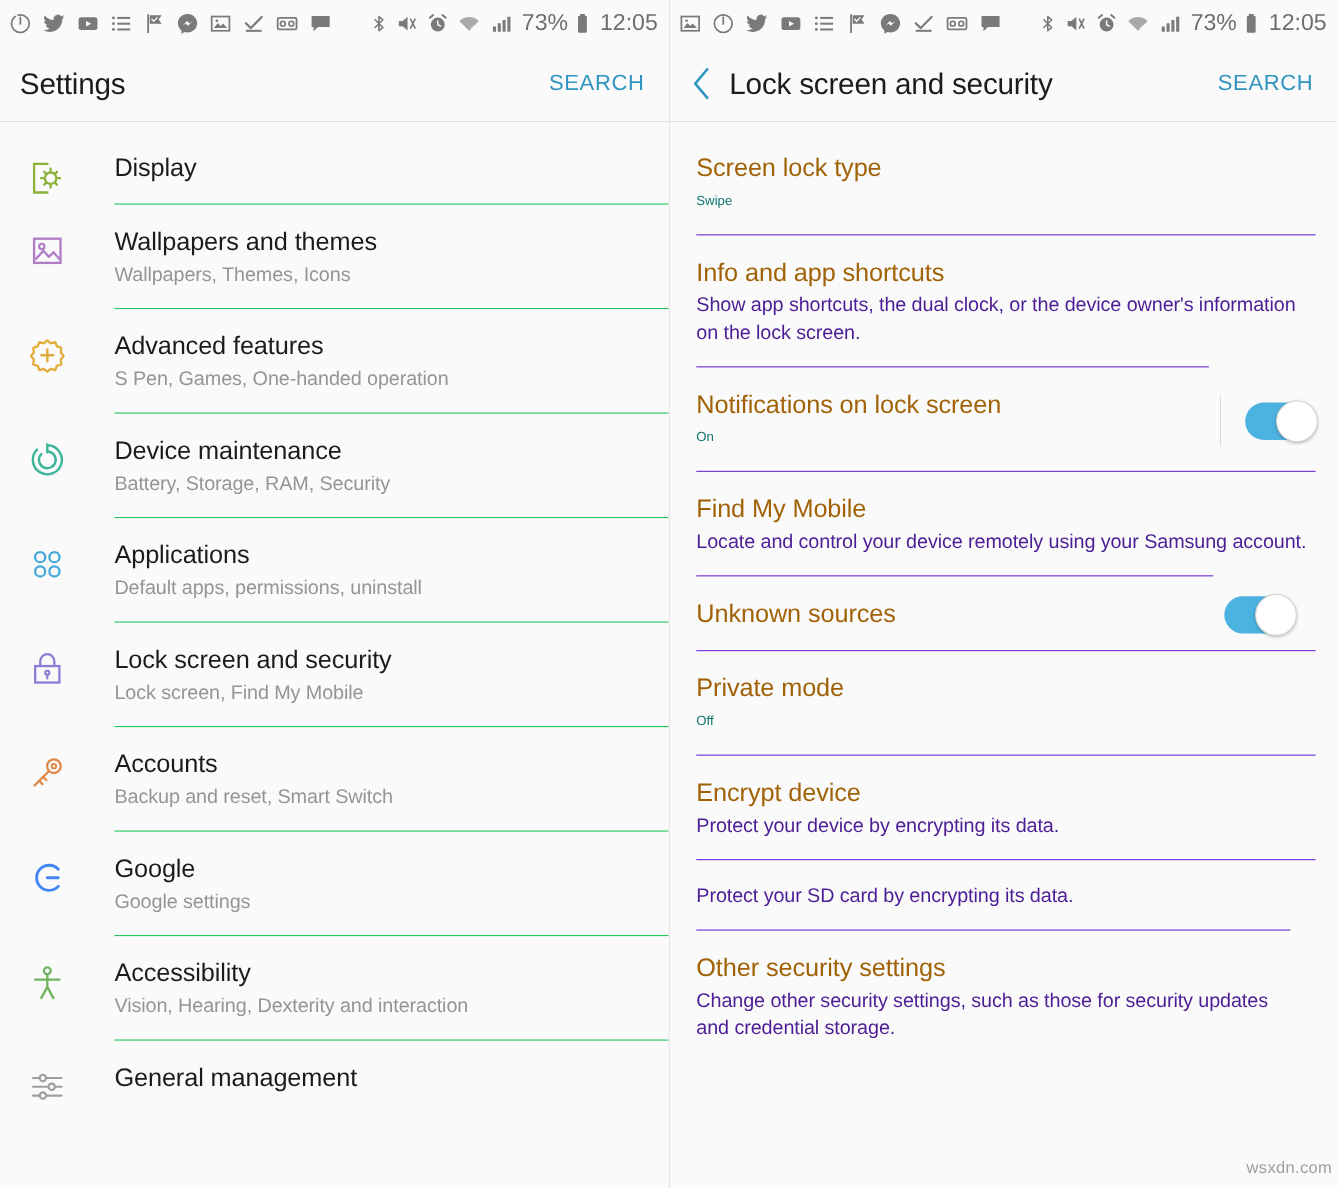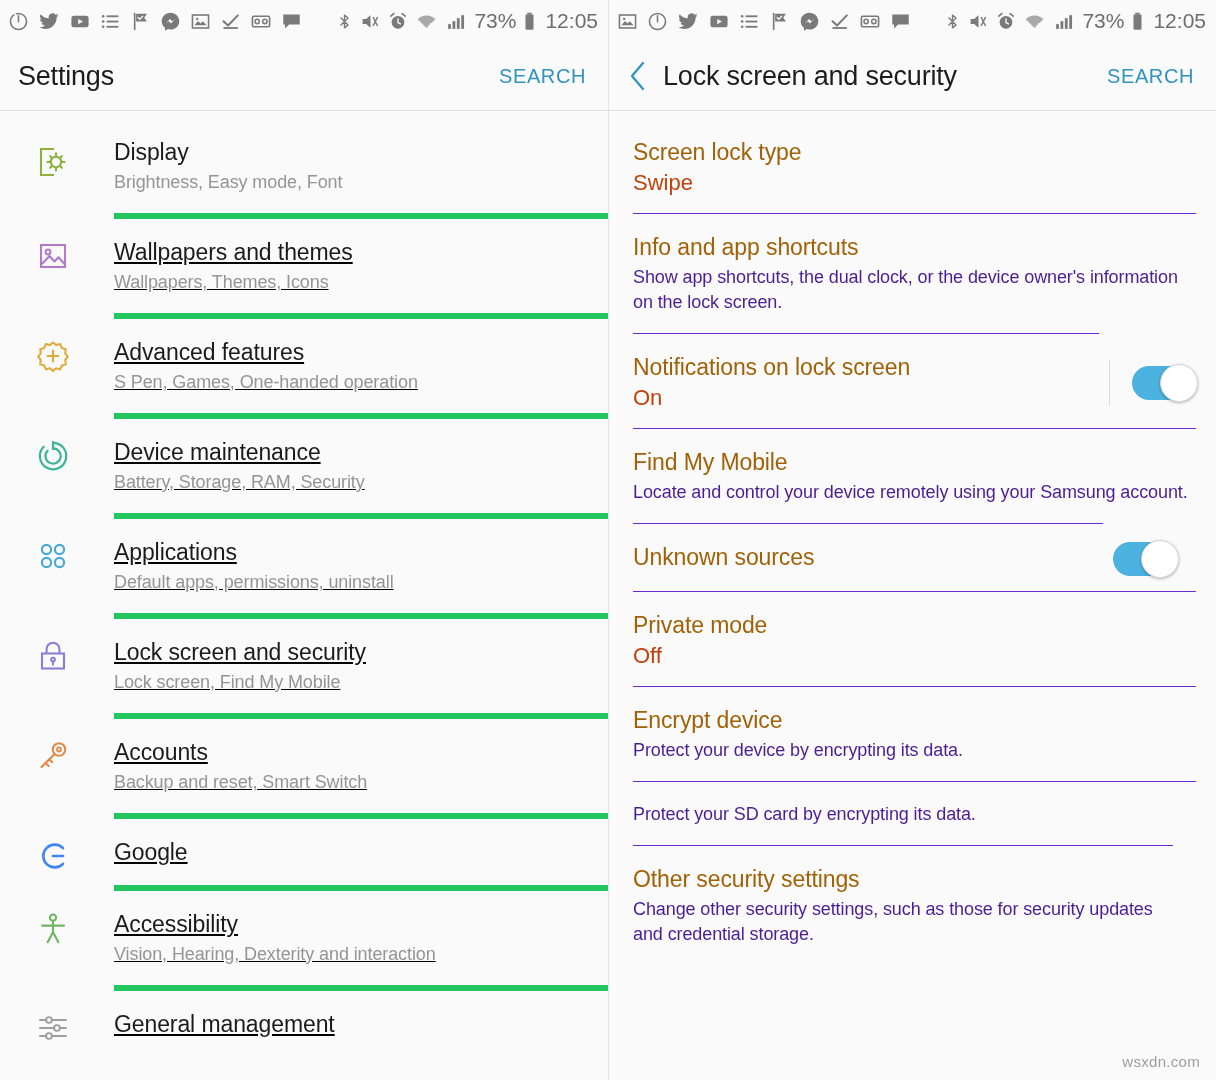--- a/index.html
+++ b/index.html
@@ -37,66 +37,66 @@
   .hdr-search {
     font-size:20px; color:#2f94bf; letter-spacing:0.6px;
     white-space:nowrap; cursor:pointer;
   }
   .hdr-divider { height:1px; background:#e0e0e0; width:100%; }
 
   
   .list { padding:0; }
   .row {
     display:flex; align-items:flex-start;
-    padding:0 0 0 32px; position:relative;
+    padding:0 0 0 22px; position:relative;
   }
   .row-ico {
     width:82px; flex:0 0 82px; display:flex;
     align-items:flex-start; justify-content:flex-start;
     padding-top:22px;
   }
   .row-body { flex:1; padding:18px 18px 18px 0; }
-  .row-body.withsep { border-top:6px solid #22c55e;text-decoration:underline; }
+  .row-body.withsep { border-top:1px solid #22c55e; }
   .row:first-child .row-body.withsep { border-top:none; }
   .row-title {
     font-size:23px; color:#1b1b1b; line-height:30px;
     font-weight:400; letter-spacing:-0.1px;
   }
   .row-sub {
     font-size:18px; color:#959595; line-height:25px;
     margin-top:3px; letter-spacing:-0.1px;
   }
 
   
   .rrow { display:flex; align-items:flex-start; padding:0 20px 0 24px; }
   .rrow-body { flex:1; padding:18px 0 18px 0; border-top:1px solid #6d28d9; }
   .rrow:first-child .rrow-body { border-top:none; }
   .rrow-title { font-size:23px; color:#a16207; line-height:31px; letter-spacing:-0.1px; }
   .rrow-sub { font-size:18px; color:#4c1d95; line-height:25px; margin-top:2px; letter-spacing:-0.1px; }
-  .rrow-val { font-size:22px; color:#c2410c; line-height:25px; margin-top:2px; }
+  .rrow-val { font-size:12px; color:#0f766e; line-height:25px; margin-top:2px; }
   .rrow-right {
     display:flex; align-items:center; align-self:center;
     padding-left:10px; padding-top:4px;
   }
   .vdivider { width:1px; height:46px; background:#dcdcdc; margin-right:22px; }
 
   
   .toggle {
     width:64px; height:34px; border-radius:17px;
     background:#4cb2e0; position:relative; cursor:pointer; flex:0 0 64px;
   }
   .toggle .knob {
     position:absolute; top:-2px; right:-2px;
     width:38px; height:38px; border-radius:50%;
     background:#ffffff; border:1px solid #d6d6d6;
     box-shadow:0 1px 3px rgba(0,0,0,0.28);
   }
 
   .watermark {
-    position:absolute; right:16px; bottom:10px;
+    position:absolute; right:5px; bottom:10px;
     font-size:15px; color:#9e9e9e; letter-spacing:0.3px;
   }
   .scroll-pad { height:8px; }
 </style>
 </head>
 <body>
 
 <div class="screen">
 
   <div class="panel left">
@@ -202,21 +202,20 @@
           <svg width="42" height="42" viewBox="0 0 42 42">
               <path d="M22 8H9v26h13" fill="none" stroke="#8cb23c" stroke-width="2.1"></path>
               <circle cx="24" cy="21" r="5.2" fill="none" stroke="#8cb23c" stroke-width="2.1"></circle>
               <g stroke="#8cb23c" stroke-width="2.1" stroke-linecap="round">
                 <path d="M24 12.4v2.6M24 27v2.6M15.4 21h2.6M30 21h2.6M18.2 15.2l1.8 1.8M28 25l1.8 1.8M29.8 15.2L28 17M20 25l-1.8 1.8"></path>
               </g>
             </svg>
         </div>
         <div class="row-body">
           <div class="row-title">Display</div>
-          <div class="row-sub">Brightness, Easy mode, Font</div>
         </div>
       </div>
 
       <div class="row">
         <div class="row-ico">
           <svg width="42" height="42" viewBox="0 0 42 42">
               <rect x="9" y="10" width="24" height="22" fill="none" stroke="#b07cc6" stroke-width="2.1"></rect>
               <circle cx="16" cy="17" r="2.4" fill="none" stroke="#b07cc6" stroke-width="2"></circle>
               <path d="M10 29l7.5-8 5 5.5 4-4.2 6 6.7" fill="none" stroke="#b07cc6" stroke-width="2.1" stroke-linejoin="round"></path>
             </svg>
@@ -305,20 +304,21 @@
 
       <div class="row">
         <div class="row-ico">
           <svg width="42" height="42" viewBox="0 0 42 42">
               <path d="M31 21h-10" stroke="#4285f4" stroke-width="2.6" fill="none" stroke-linecap="round"></path>
               <path d="M31 13.2a11.4 11.4 0 1 0 0 15.6" fill="none" stroke="#4285f4" stroke-width="2.6" stroke-linecap="round"></path>
             </svg>
         </div>
         <div class="row-body withsep">
           <div class="row-title">Google</div>
+          <div class="row-sub">Google settings</div>
         </div>
       </div>
 
       <div class="row">
         <div class="row-ico">
           <svg width="42" height="42" viewBox="0 0 42 42">
               <circle cx="21" cy="10.6" r="3.1" fill="none" stroke="#6fb45f" stroke-width="2.1"></circle>
               <path d="M21 14.8v10.4M10 18.6h22M21 25.2l-5.4 10M21 25.2l5.4 10" fill="none" stroke="#6fb45f" stroke-width="2.1" stroke-linecap="round"></path>
             </svg>
         </div>

